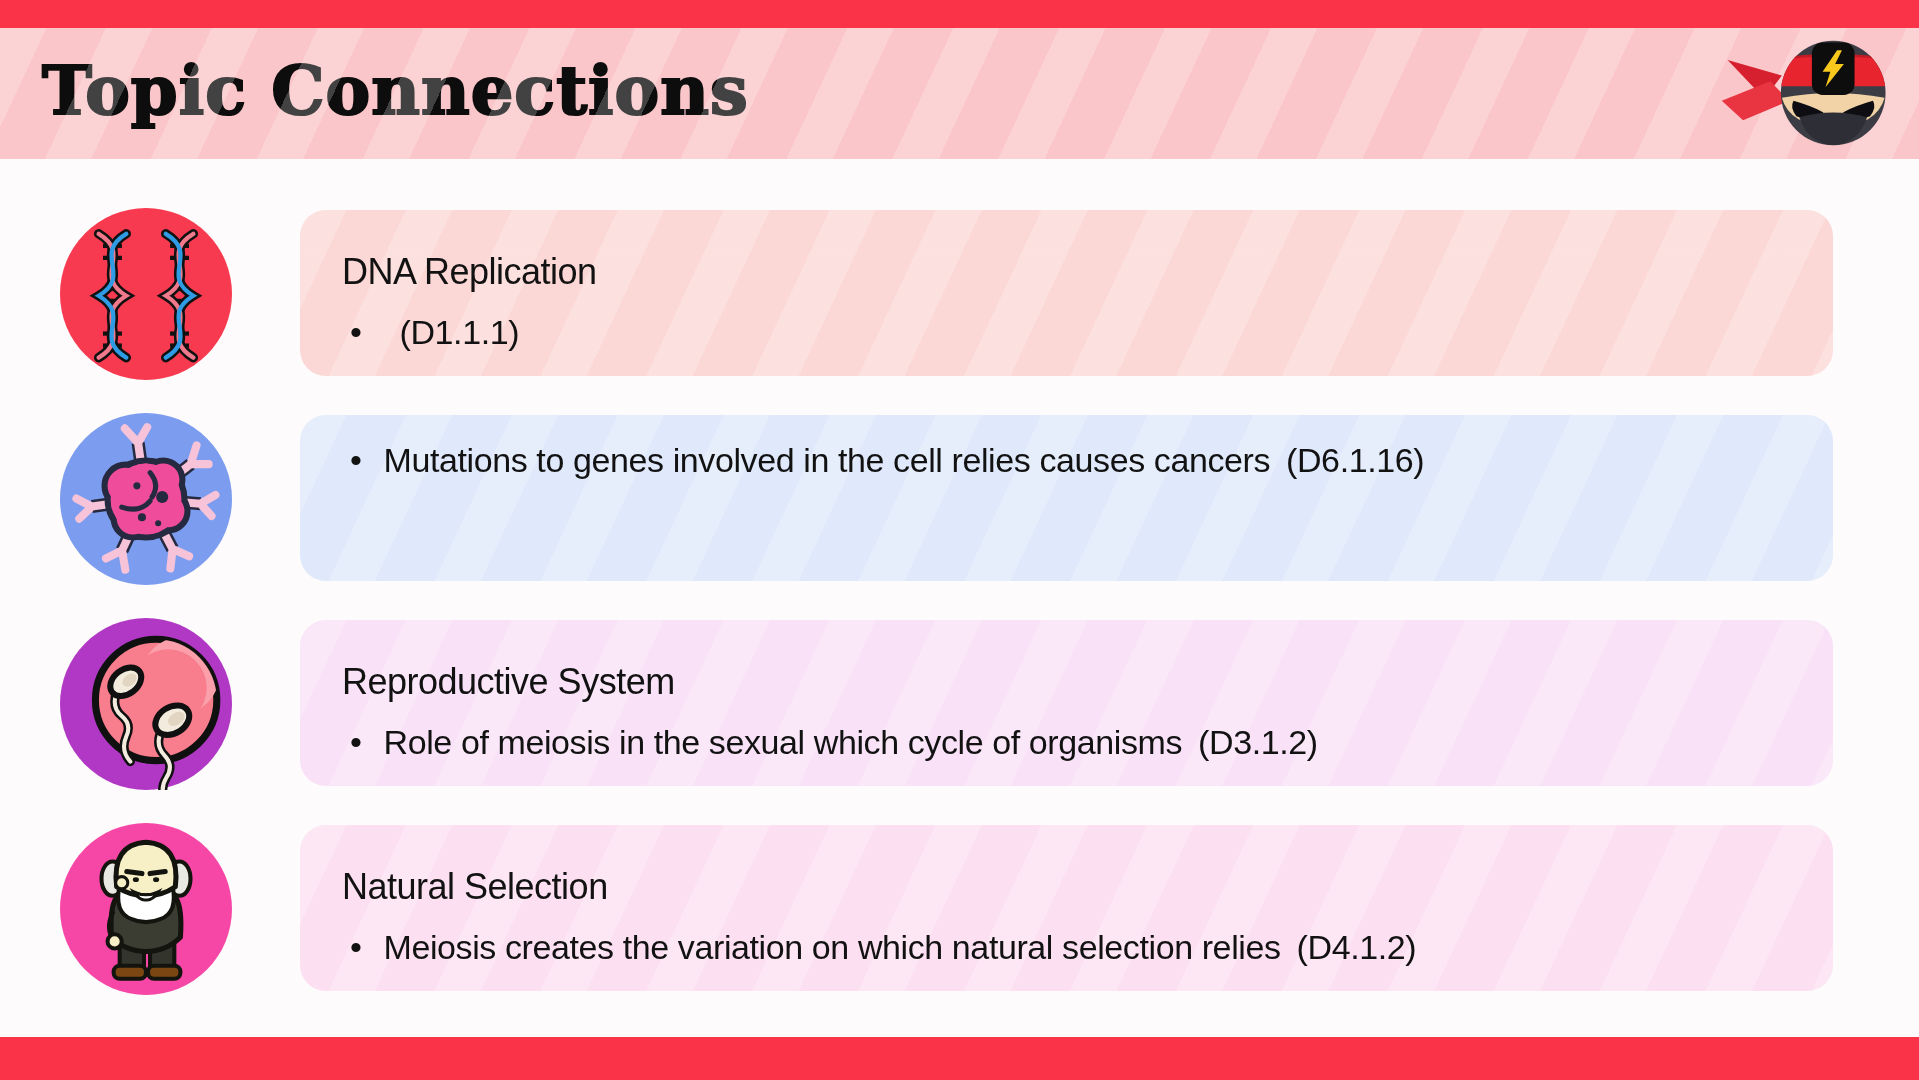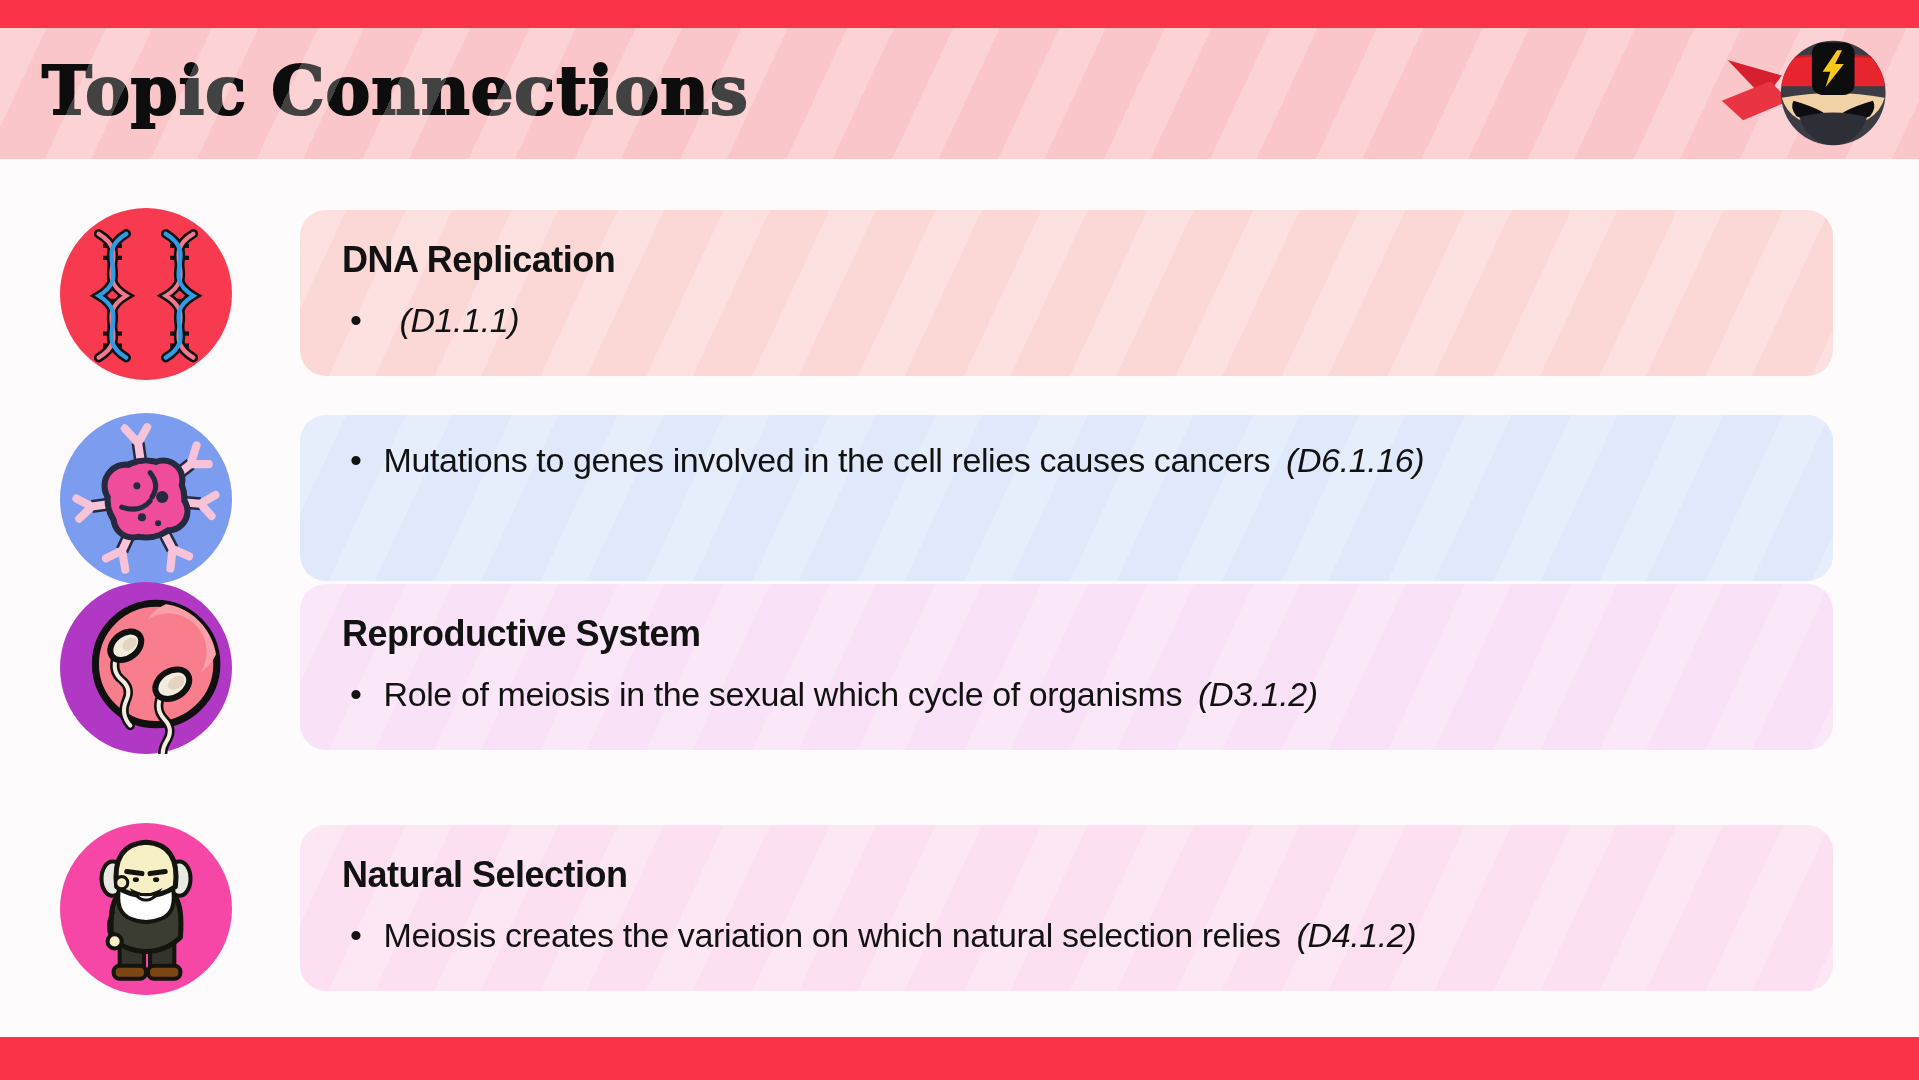--- a/index.html
+++ b/index.html
@@ -18,47 +18,47 @@
     pointer-events:none;
   }
   .page-title{
     position:absolute;left:42px;top:50%;transform:translateY(-54%);
     font-family:"DejaVu Serif","Liberation Serif",serif;font-weight:bold;
     font-size:67px;letter-spacing:1px;color:#0d0d0d;
     -webkit-text-stroke:2.2px #0d0d0d;white-space:nowrap;
   }
   .logo{position:absolute;top:30px;right:2px;width:216px;height:126px;z-index:2;}
   .row{position:absolute;left:0;width:1919px;height:166px;}
-  .row-1{top:210px;} .row-2{top:415px;} .row-3{top:584px;border-radius:23px;} .row-4{top:825px;}
+  .row-1{top:210px;} .row-2{top:415px;} .row-3{top:620px;border-radius:23px;} .row-4{top:825px;}
   .icon-circle{
     position:absolute;left:60px;top:-2px;width:172px;height:172px;border-radius:50%;
   }
   .icon-circle svg{position:absolute;inset:0;width:100%;height:100%;}
   .row-1 .icon-circle{background:#F83A50;}
   .row-2 .icon-circle{background:#7C9DEF;}
   .row-3 .icon-circle{background:#B138C4;}
   .row-4 .icon-circle{background:#F747A6;}
   .card{
     position:absolute;left:300px;top:0;width:1533px;height:166px;border-radius:26px;
     padding:26px 42px;box-sizing:border-box;
   }
   .row-1 .card{background:#FBD8D6;}
   .row-2 .card{background:#DFE9FB;}
   .row-3 .card{background:#F9E2F7;}
   .row-4 .card{background:#FCE0F1;}
   .card h2{
-    margin:4px 0 21px 0;font-size:36px;line-height:1.1;font-weight:bold;
+    margin:16px 0 21px 0;font-size:36px;line-height:1.1;font-weight:normal;
     letter-spacing:-0.5px;position:relative;z-index:1;
   }
   .bullet-line{
     display:flex;align-items:baseline;font-size:34px;letter-spacing:-0.4px;
     position:relative;z-index:1;
   }
   .bullet-dot{margin:0 22px 0 8px;font-size:34px;}
-  .ref-code{font-style:italic;margin-left:16px;white-space:nowrap;}
+  .ref-code{margin-left:16px;white-space:nowrap;}
   .bullet-text{white-space:nowrap;}
 </style>
 </head>
 <body>
 
 <div class="bar-top"></div>
 
 <div class="header">
   <div class="page-title">Topic Connections</div>
 </div>

